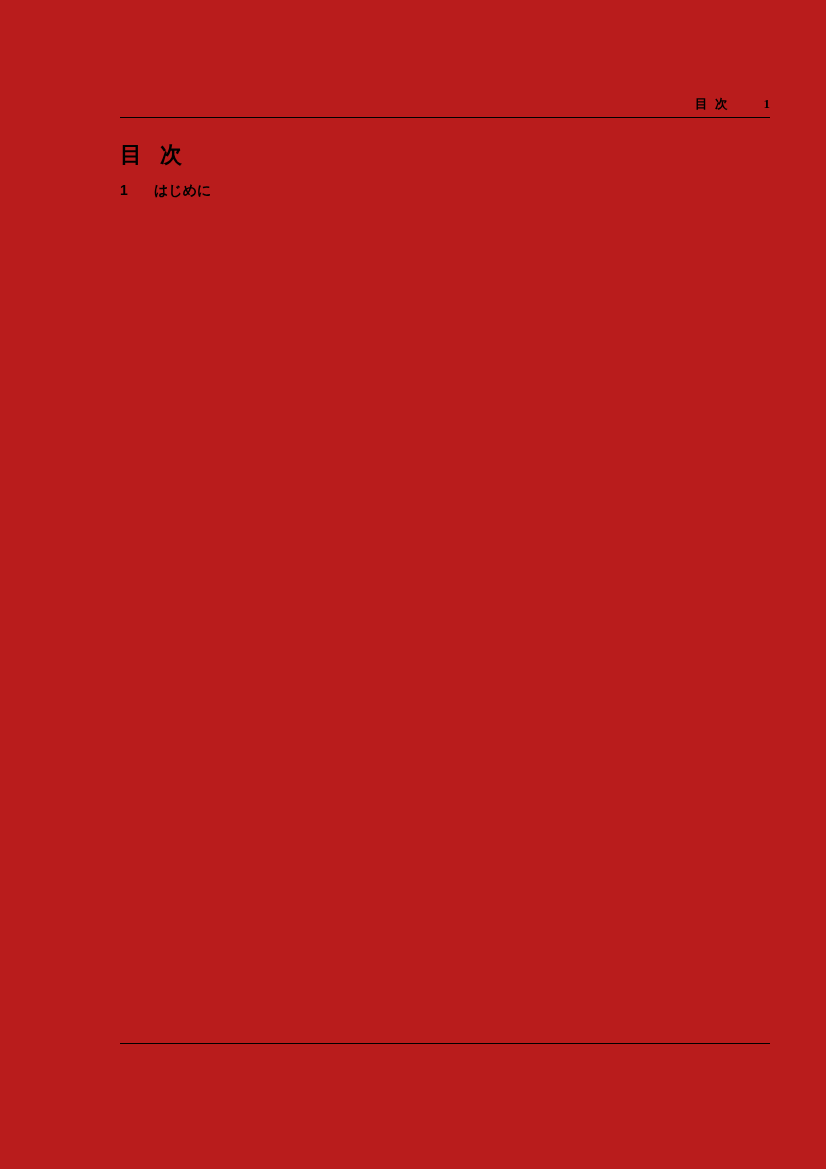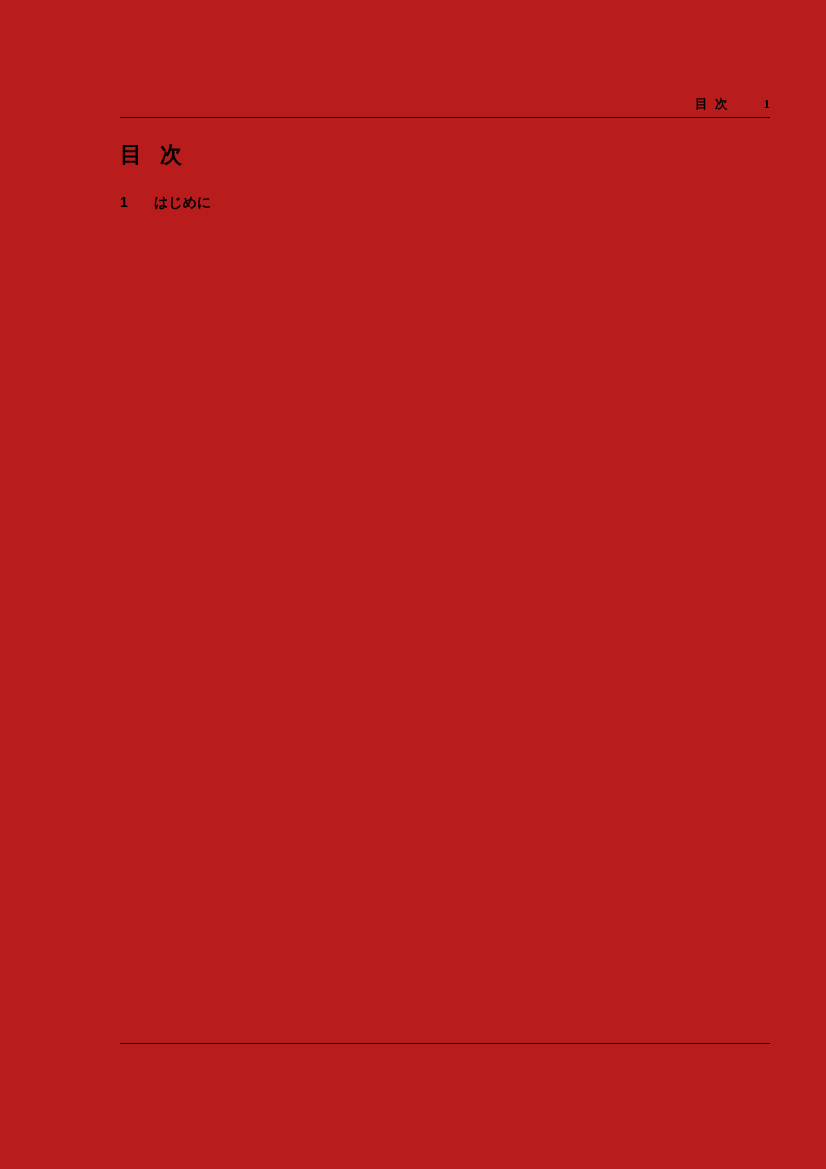--- a/index.html
+++ b/index.html
@@ -70,21 +70,20 @@
     font-family: "Liberation Sans", sans-serif;
     white-space: nowrap;
   }
   .entry .num {
     flex: 0 0 auto;
     text-align: left;
   }
   .entry .label {
     flex: 0 0 auto;
     padding-right: 6px;
-    margin-top: 12px;
   }
   .entry .dots {
     flex: 1 1 auto;
     overflow: hidden;
     margin: 0 2px;
     position: relative;
     top: -3px;
     font-size: 11px;
     letter-spacing: 3.4px;
     color: #000;

